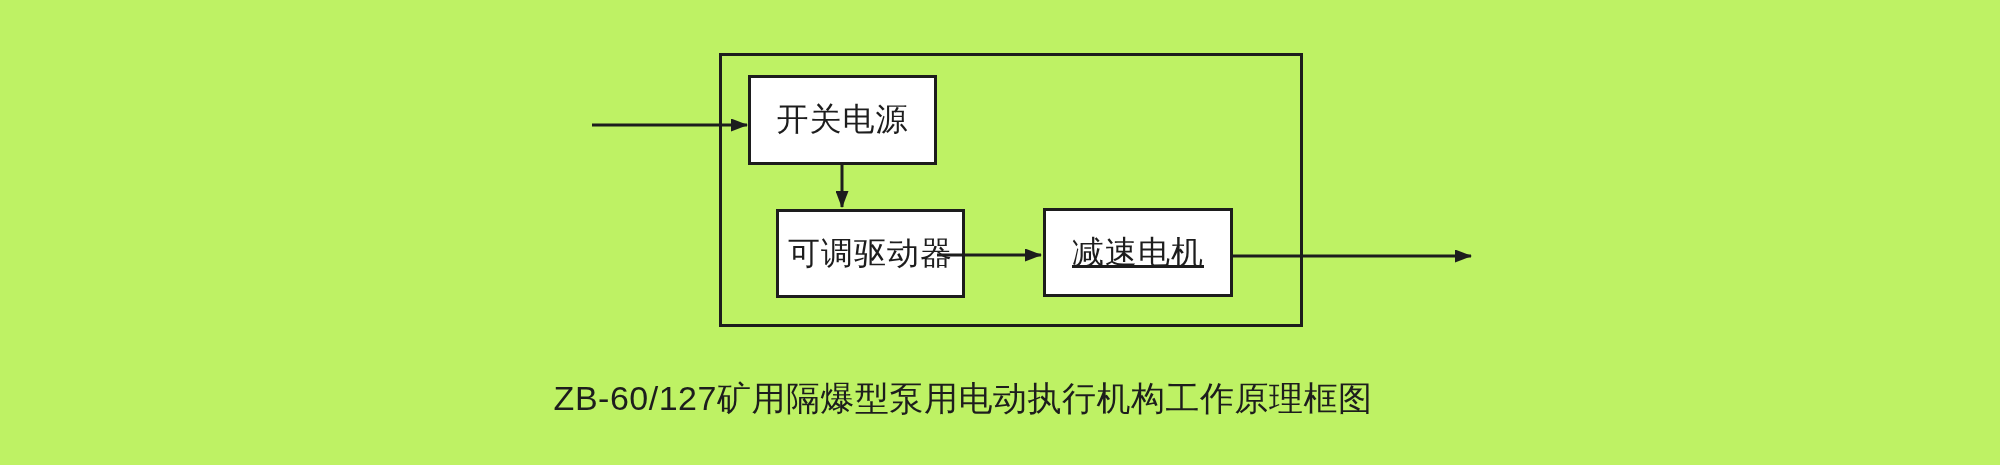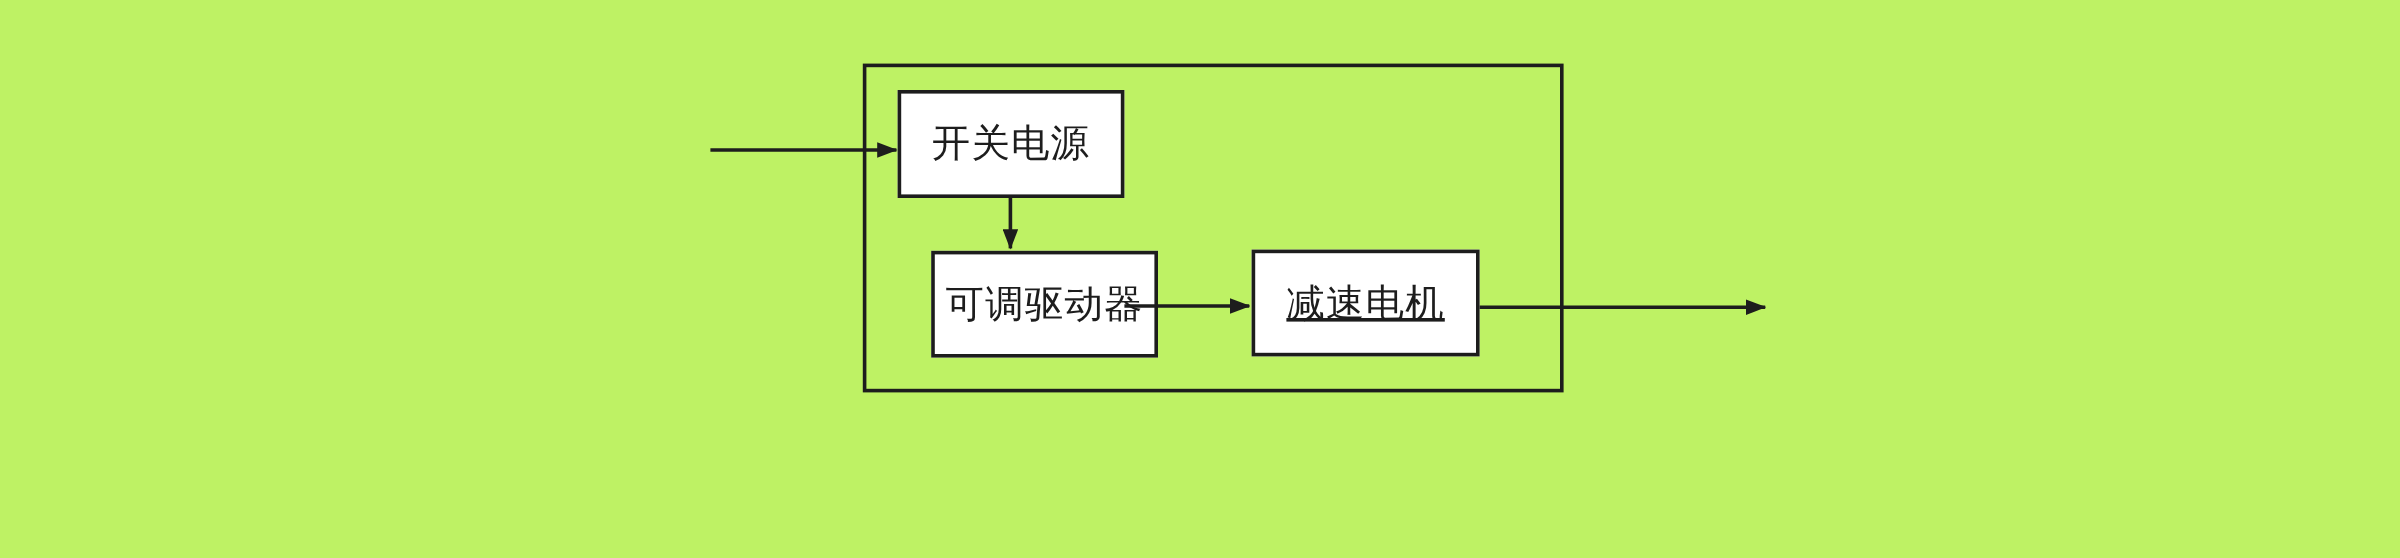--- a/index.html
+++ b/index.html
@@ -97,14 +97,15 @@
     <line x1="592" y1="125" x2="747" y2="125" stroke="#1d1d1d" stroke-width="3" marker-end="url(#arrowhead)"></line>
 
     <line x1="842" y1="164" x2="842" y2="207" stroke="#1d1d1d" stroke-width="3" marker-end="url(#arrowhead)"></line>
 
     <line x1="937" y1="255" x2="1041" y2="255" stroke="#1d1d1d" stroke-width="3" marker-end="url(#arrowhead)"></line>
 
     <line x1="1233" y1="256" x2="1471" y2="256" stroke="#1d1d1d" stroke-width="3" marker-end="url(#arrowhead)"></line>
   </svg>
 
 
+  <div class="caption">ZB-60/127矿用隔爆型泵用电动执行机构工作原理框图</div>
 
 </div>
 
 </body></html>

